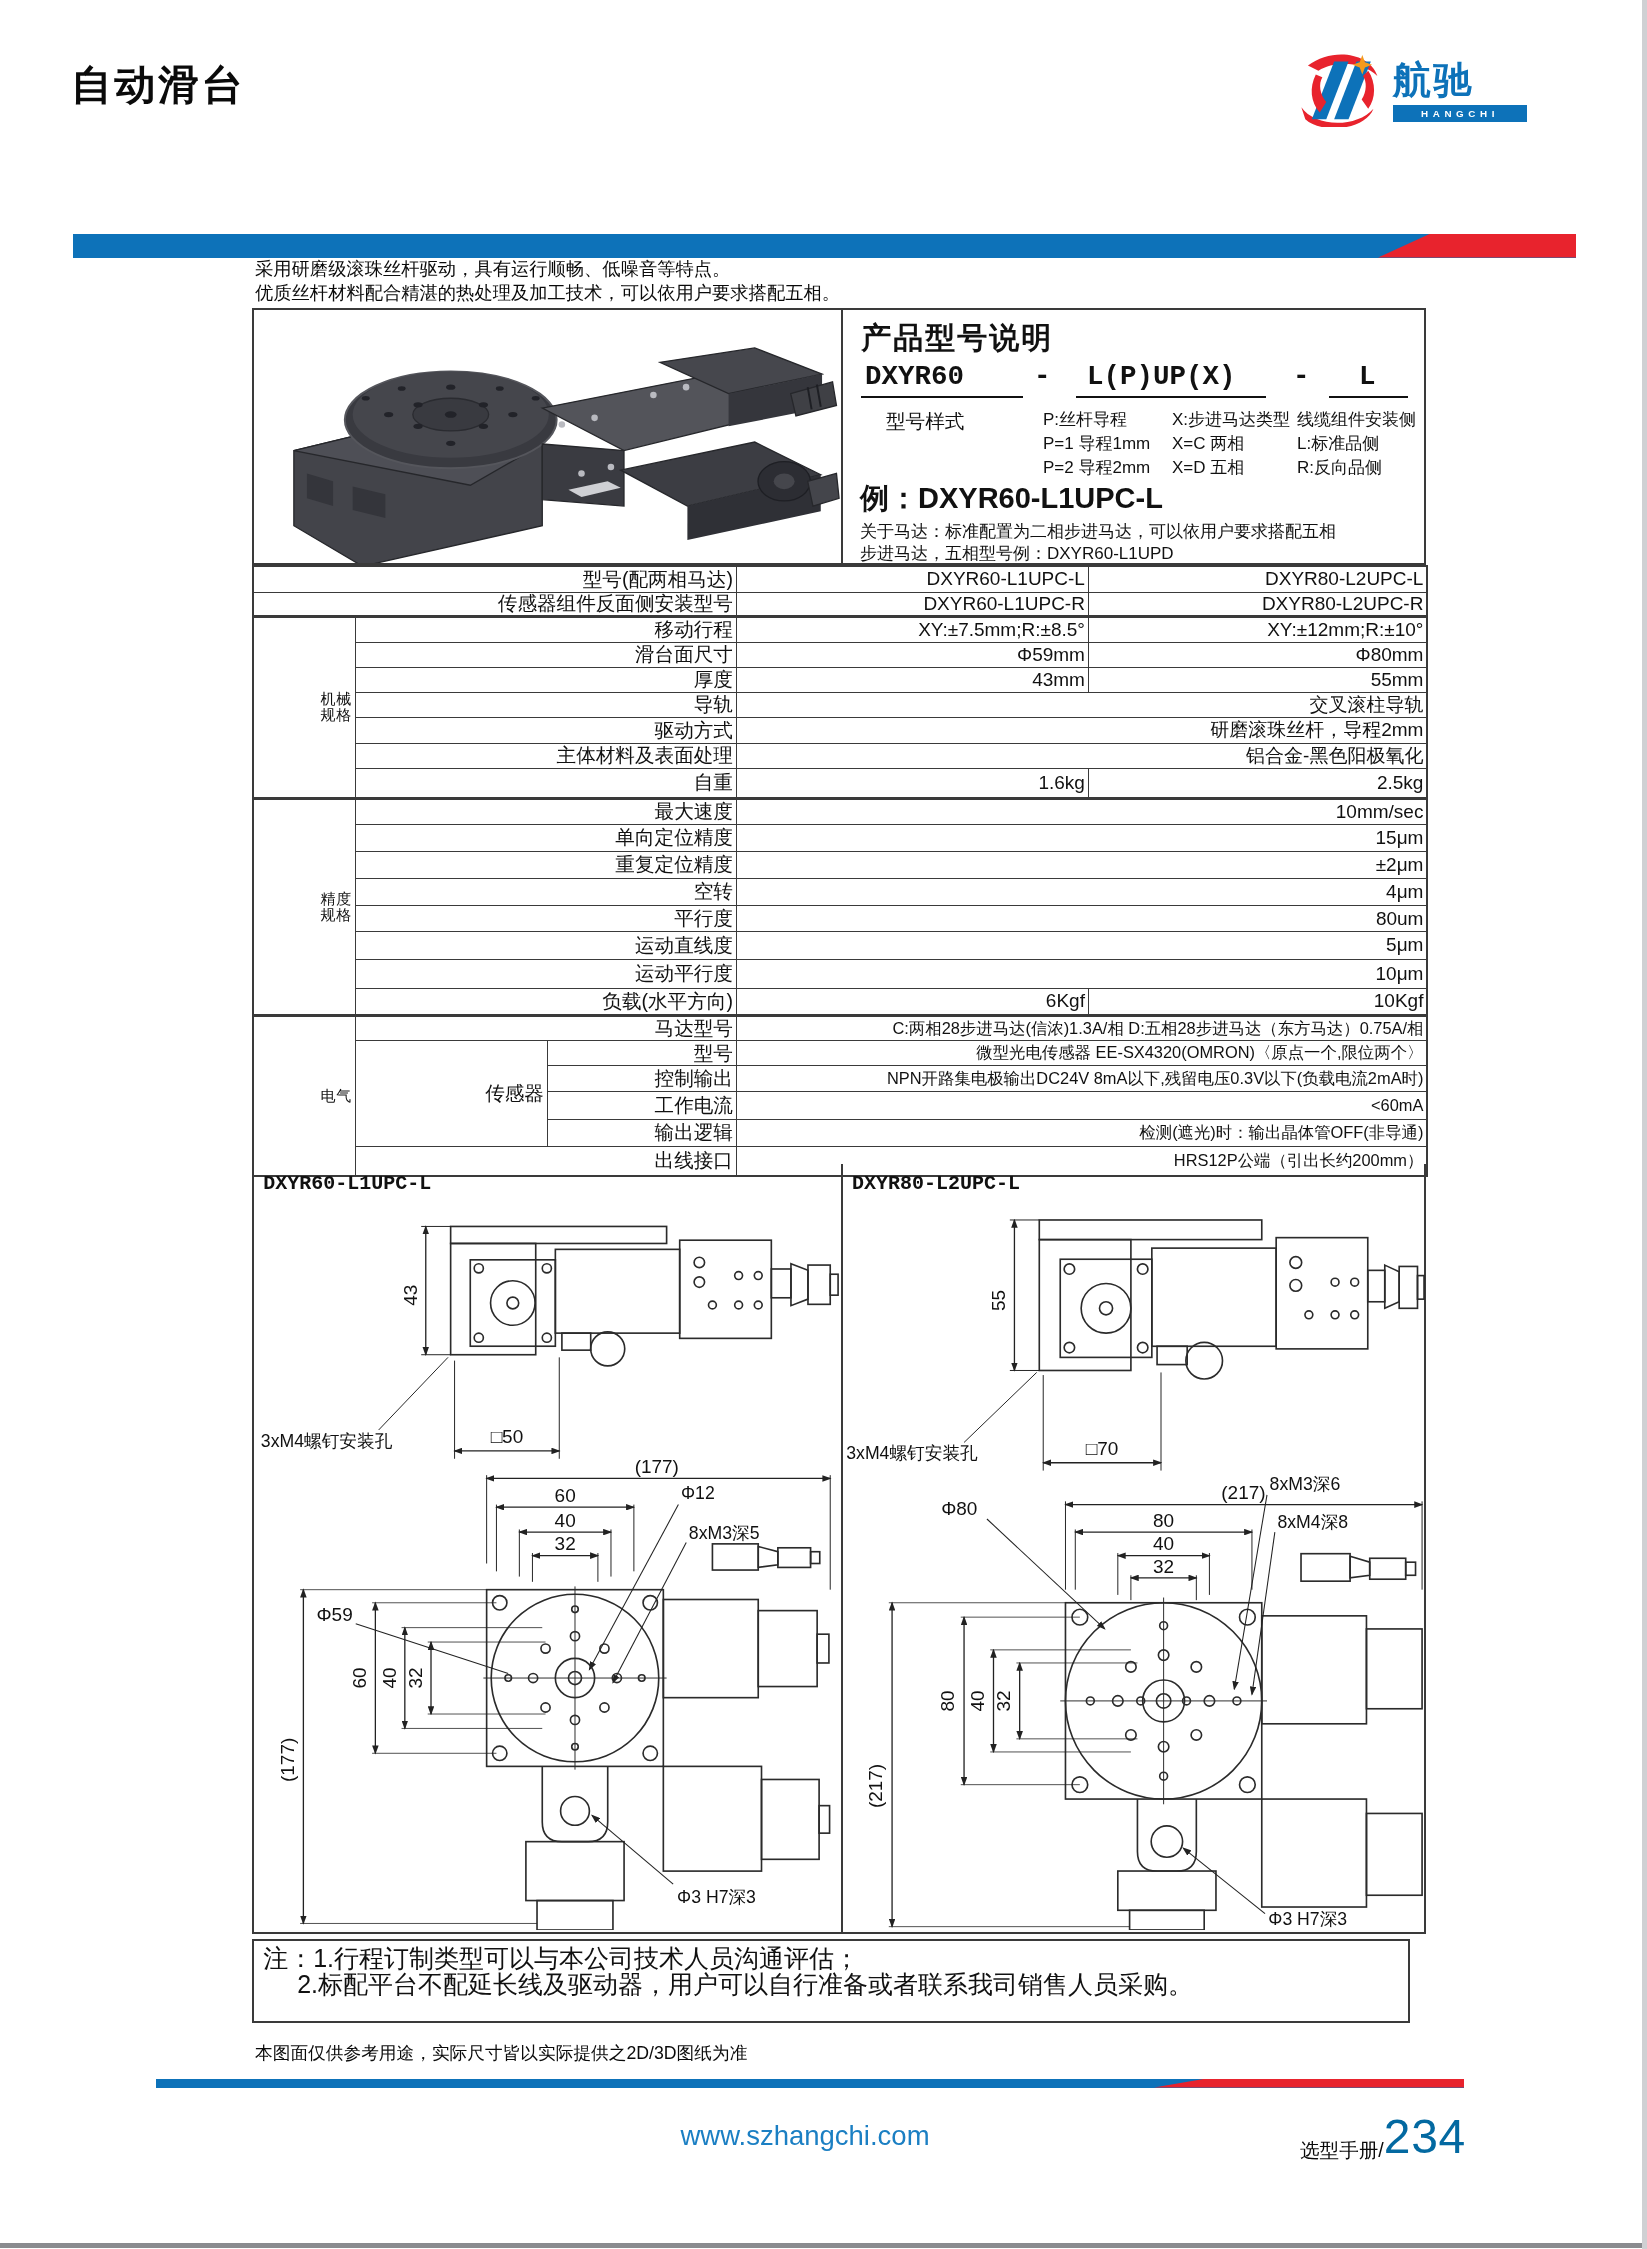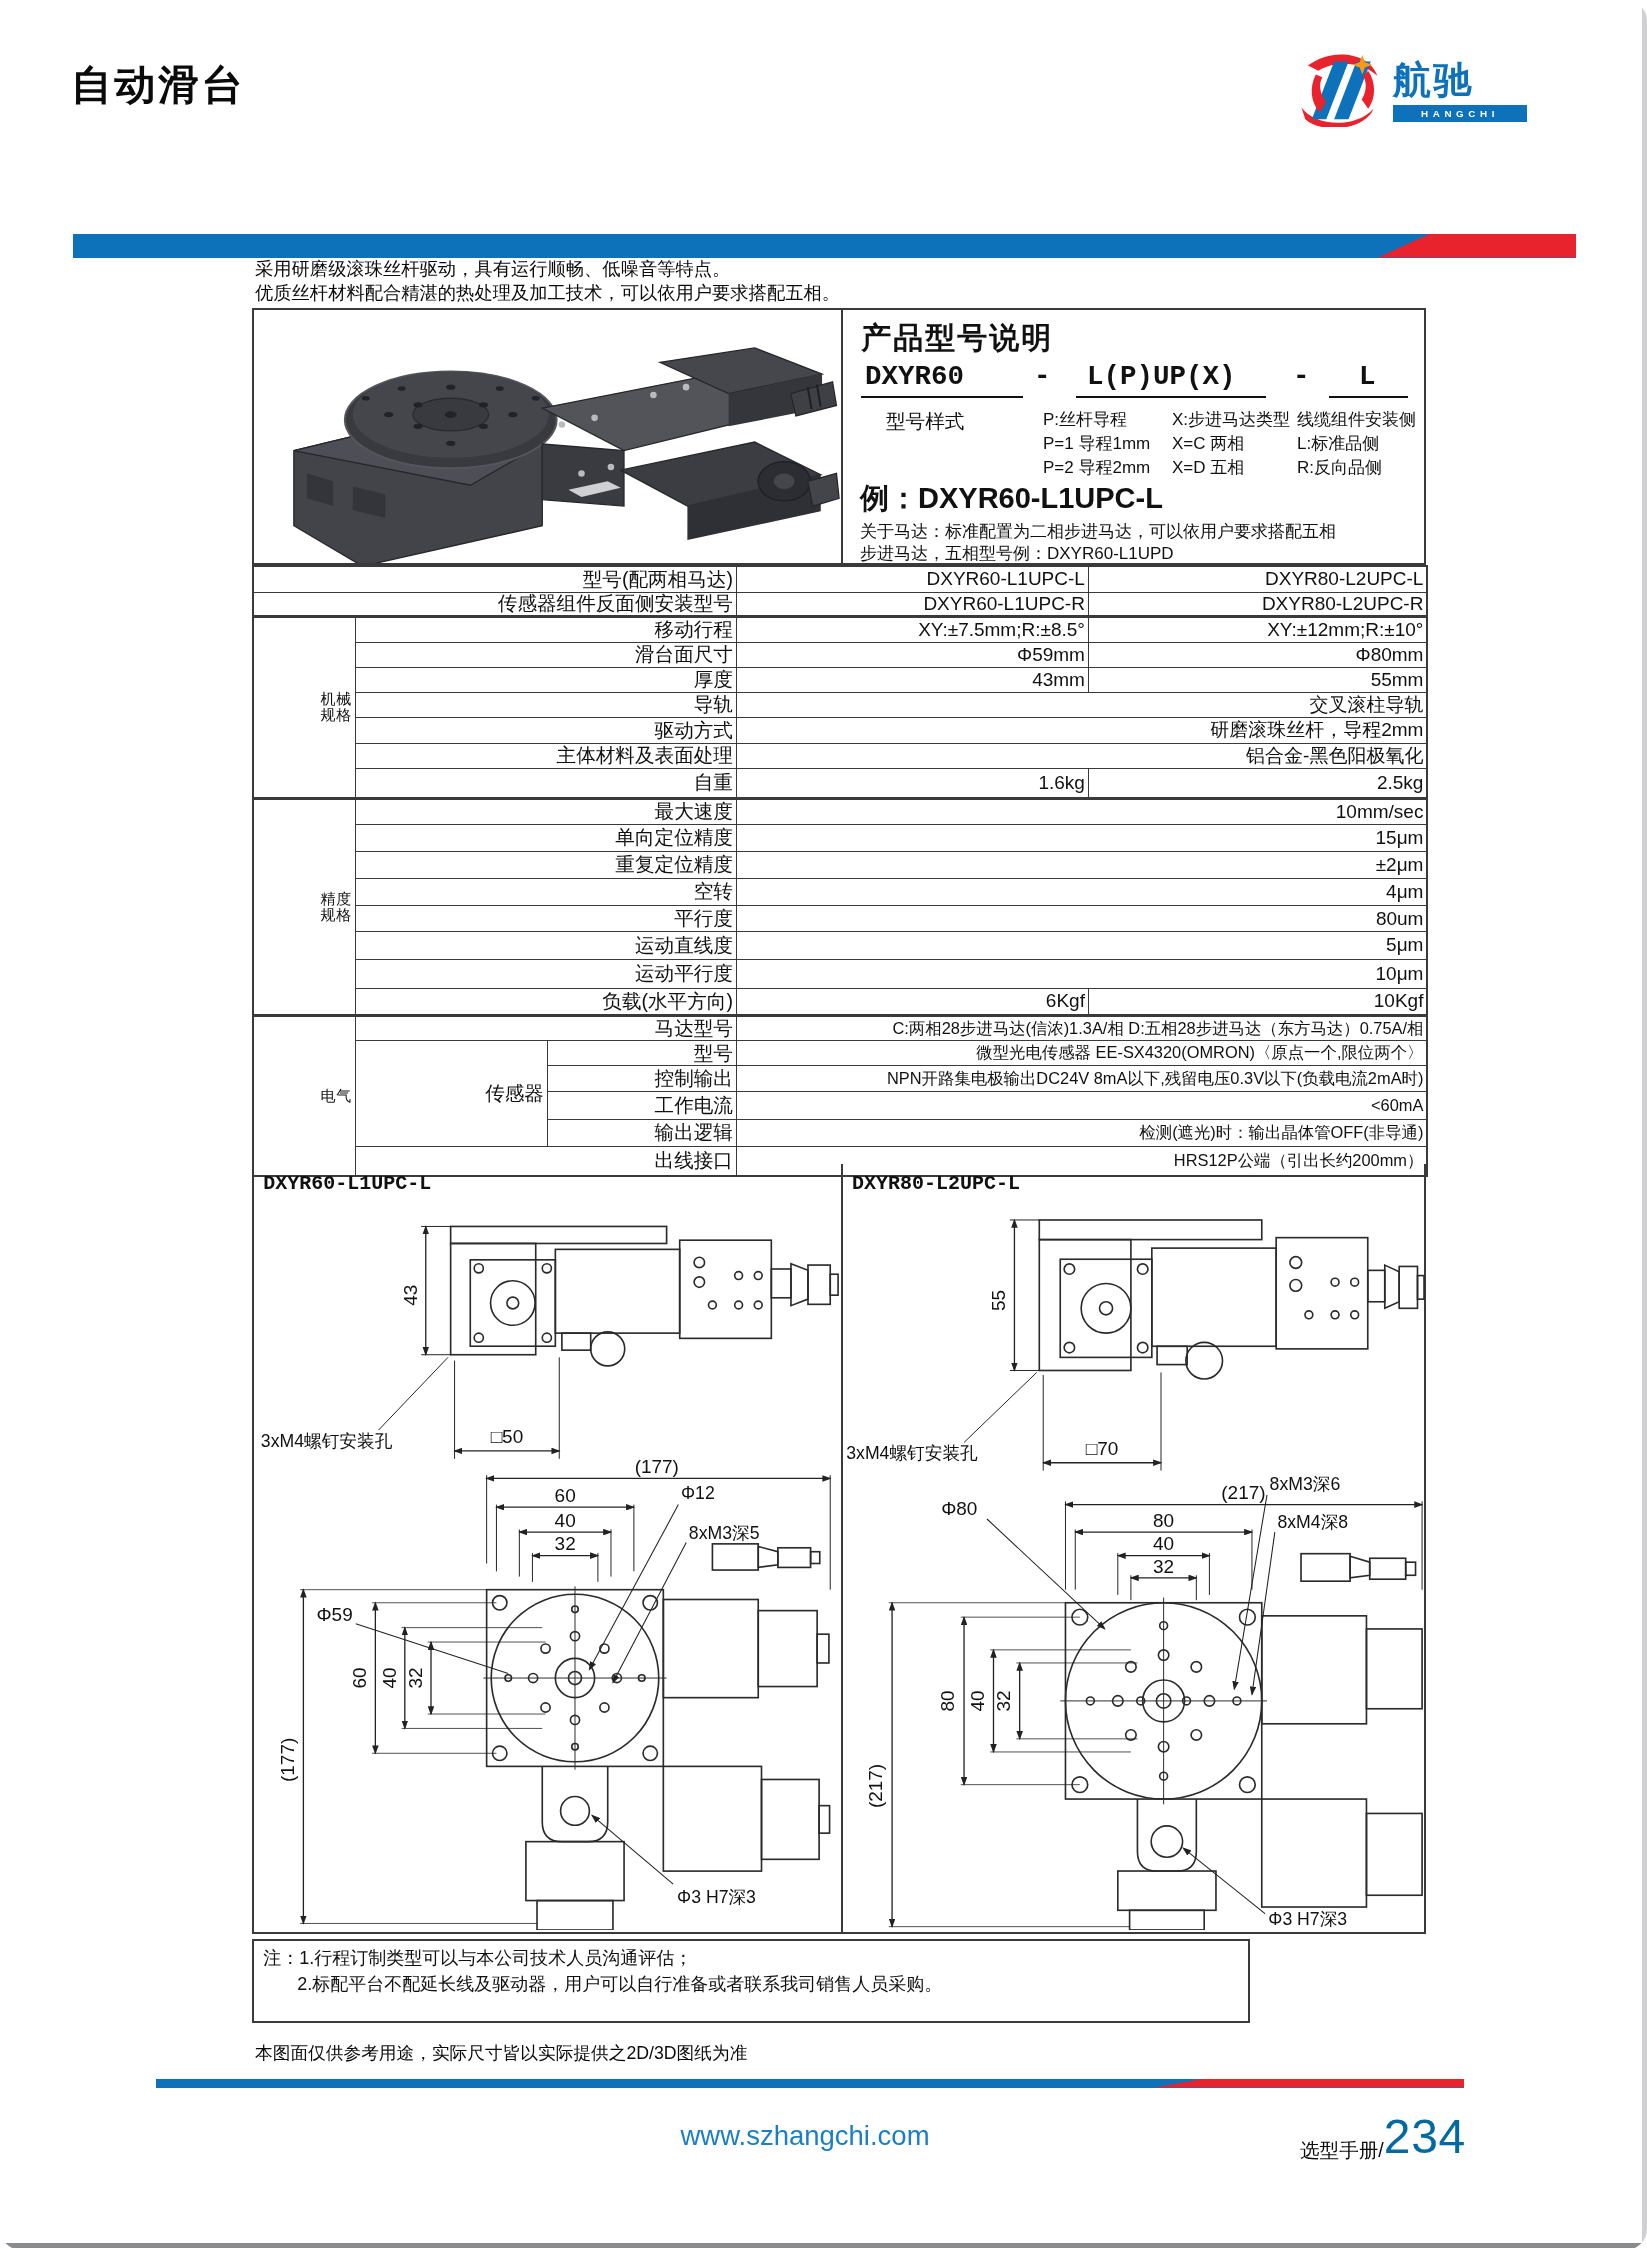--- a/index.html
+++ b/index.html
@@ -1,17 +1,17 @@
 <!DOCTYPE html>
 <html style="font-size:10.5px"><head>
 <meta charset="utf-8">
 <style>
   html,body{margin:0;padding:0;background:#ffffff;}
   .page{position:relative;width:1647px;height:2250px;background:#ffffff;overflow:hidden;
-        font-family:"Liberation Sans","DejaVu Sans",sans-serif;color:#111;border-radius:21px;}
+        font-family:"Liberation Sans","DejaVu Sans",sans-serif;color:#111;}
   .abs{position:absolute;}
 
   
   .page-title{left:71px;top:58px;font-size:41px;font-weight:700;letter-spacing:2.6px;color:#0a0a0a;}
   .logo{left:1296px;top:51px;width:236px;height:76px;}
   .logo-cn{left:1393px;top:55px;font-size:38px;font-weight:700;color:#0d72b9;letter-spacing:2.6px;}
   .logo-bar{left:1393px;top:105px;width:134px;height:17px;background:#0d72b9;color:#fff;
             font-size:9.8px;letter-spacing:4.6px;text-align:center;line-height:17px;font-weight:700;}
   .hbar{left:73px;top:234px;width:1503px;height:23.6px;background:#0d72b9;}
   .hbar-red{position:absolute;left:1305px;top:0;width:198px;height:23.6px;background:#e8232d;
@@ -47,22 +47,22 @@
 
   
   .drawings{left:252px;top:1164px;width:1174px;height:770px;border:2px solid #3a3a3a;border-top:none;box-sizing:border-box;}
   .draw-divider{position:absolute;left:587px;top:0;width:2px;height:100%;background:#3a3a3a;}
   .draw-title{position:absolute;top:7.9px;font-size:20px;font-family:"Liberation Mono","DejaVu Sans Mono",monospace;font-weight:700;}
   svg text{font-family:"Liberation Sans","DejaVu Sans",sans-serif;fill:#111;}
   .dimtxt{font-size:27px;}
   .dimtxt-b{font-size:29px;}
 
   
-  .notesbox{left:252px;top:1939px;width:998px;height:84px;border:2.6px solid #3a3a3a;box-sizing:border-box;
-            font-size:18px;line-height:25.5px;padding:5.2px 0 0 9.2px;}
+  .notesbox{left:252px;top:1939px;width:1158px;height:84px;border:2.6px solid #3a3a3a;box-sizing:border-box;
+            font-size:25px;line-height:25.5px;padding:5.2px 0 0 9.2px;}
   .notes-ind{padding-left:34px;}
   .disclaimer{left:255px;top:2041px;font-size:17.7px;color:#0a0a0a;}
 
   
   .fbar{left:156px;top:2079px;width:1308px;height:8.5px;background:#0d72b9;}
   .fbar-red{position:absolute;left:998px;top:0;width:310px;height:8.5px;background:#e8232d;
             clip-path:polygon(0 100%,16% 0,100% 0,100% 100%);}
   .f-url{left:589px;top:2120px;width:432px;text-align:center;font-size:27.5px;color:#1b7fc3;}
   .f-page{left:1270px;top:2109px;width:196px;display:flex;align-items:flex-end;justify-content:flex-end;}
   .f-manual{font-size:19.6px;color:#0a0a0a;}

